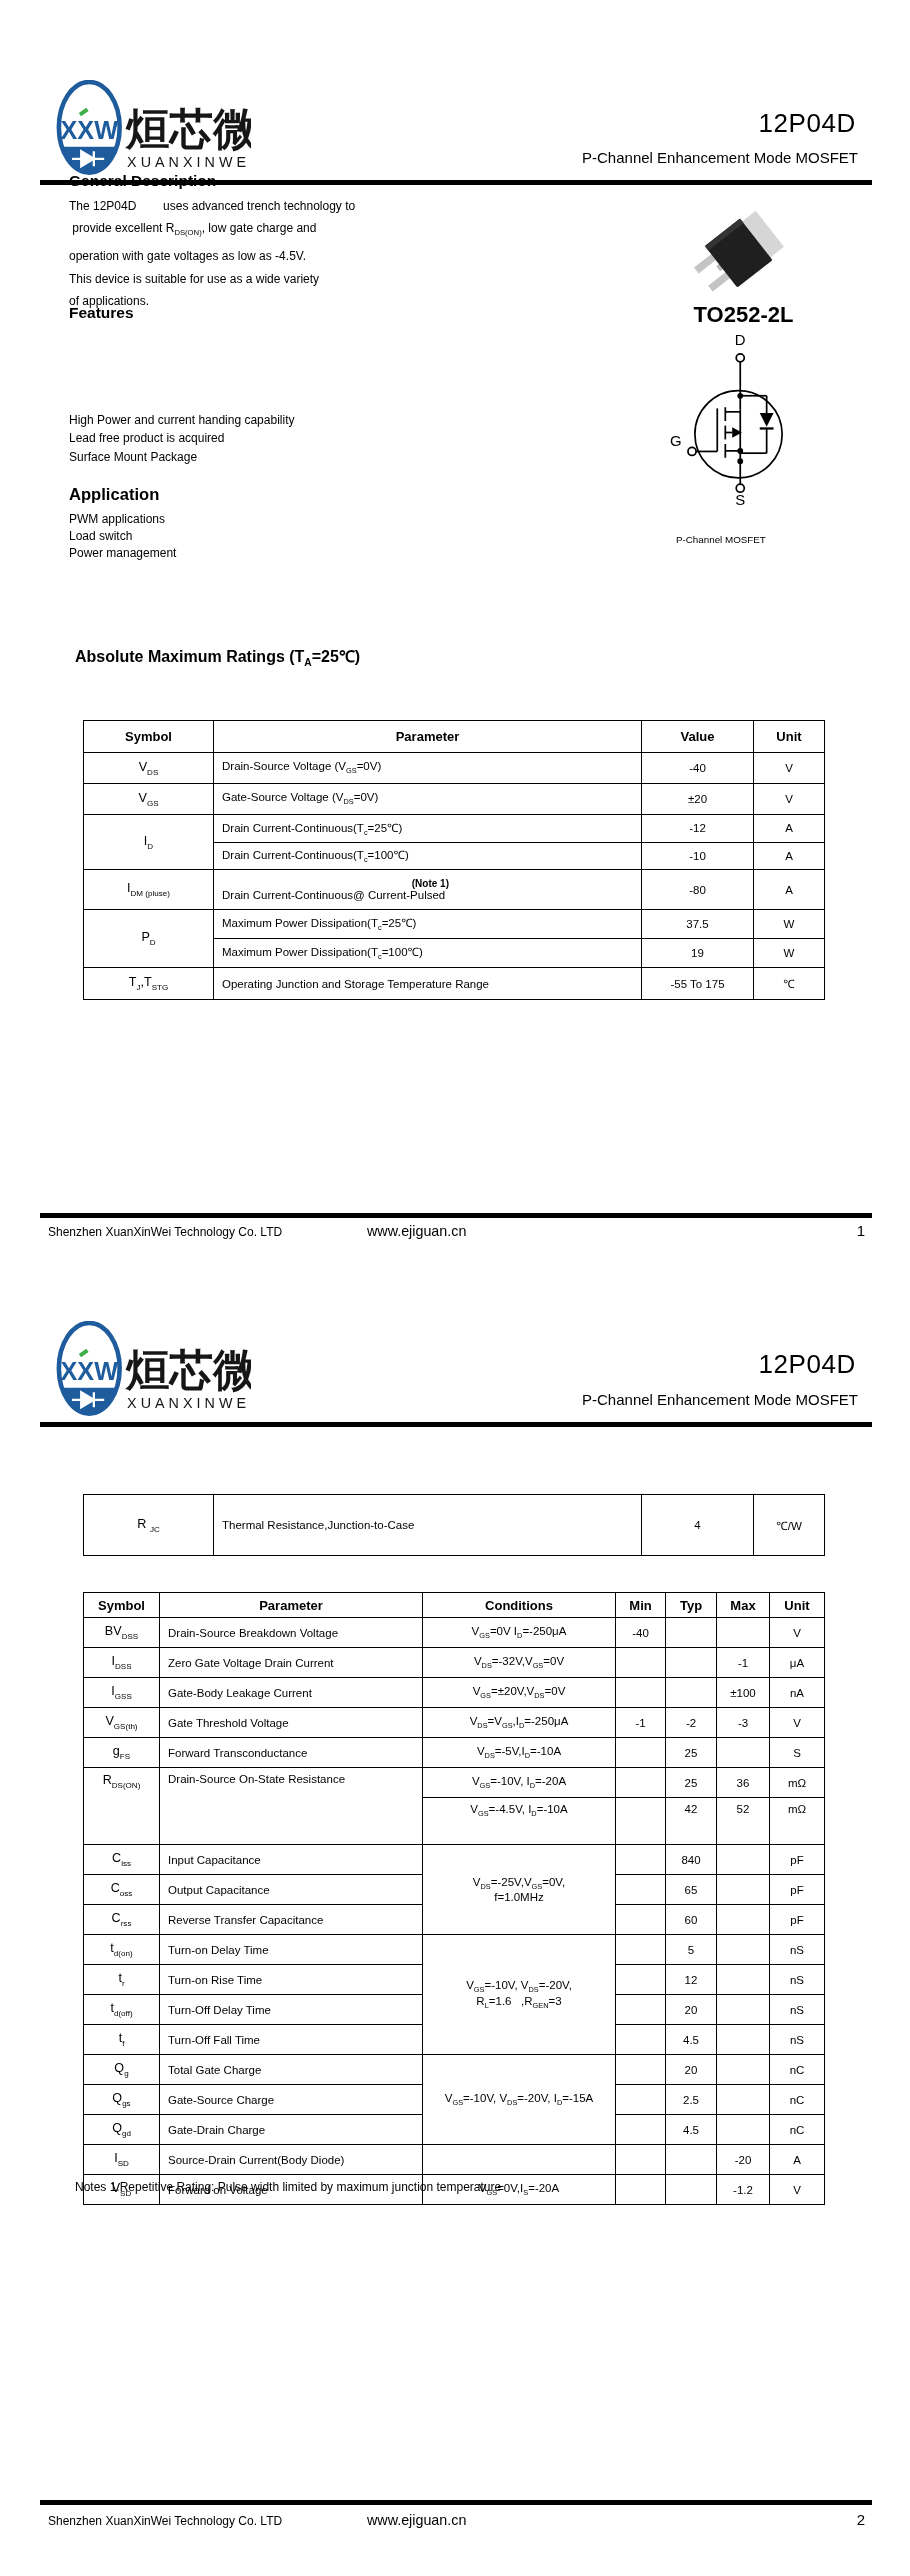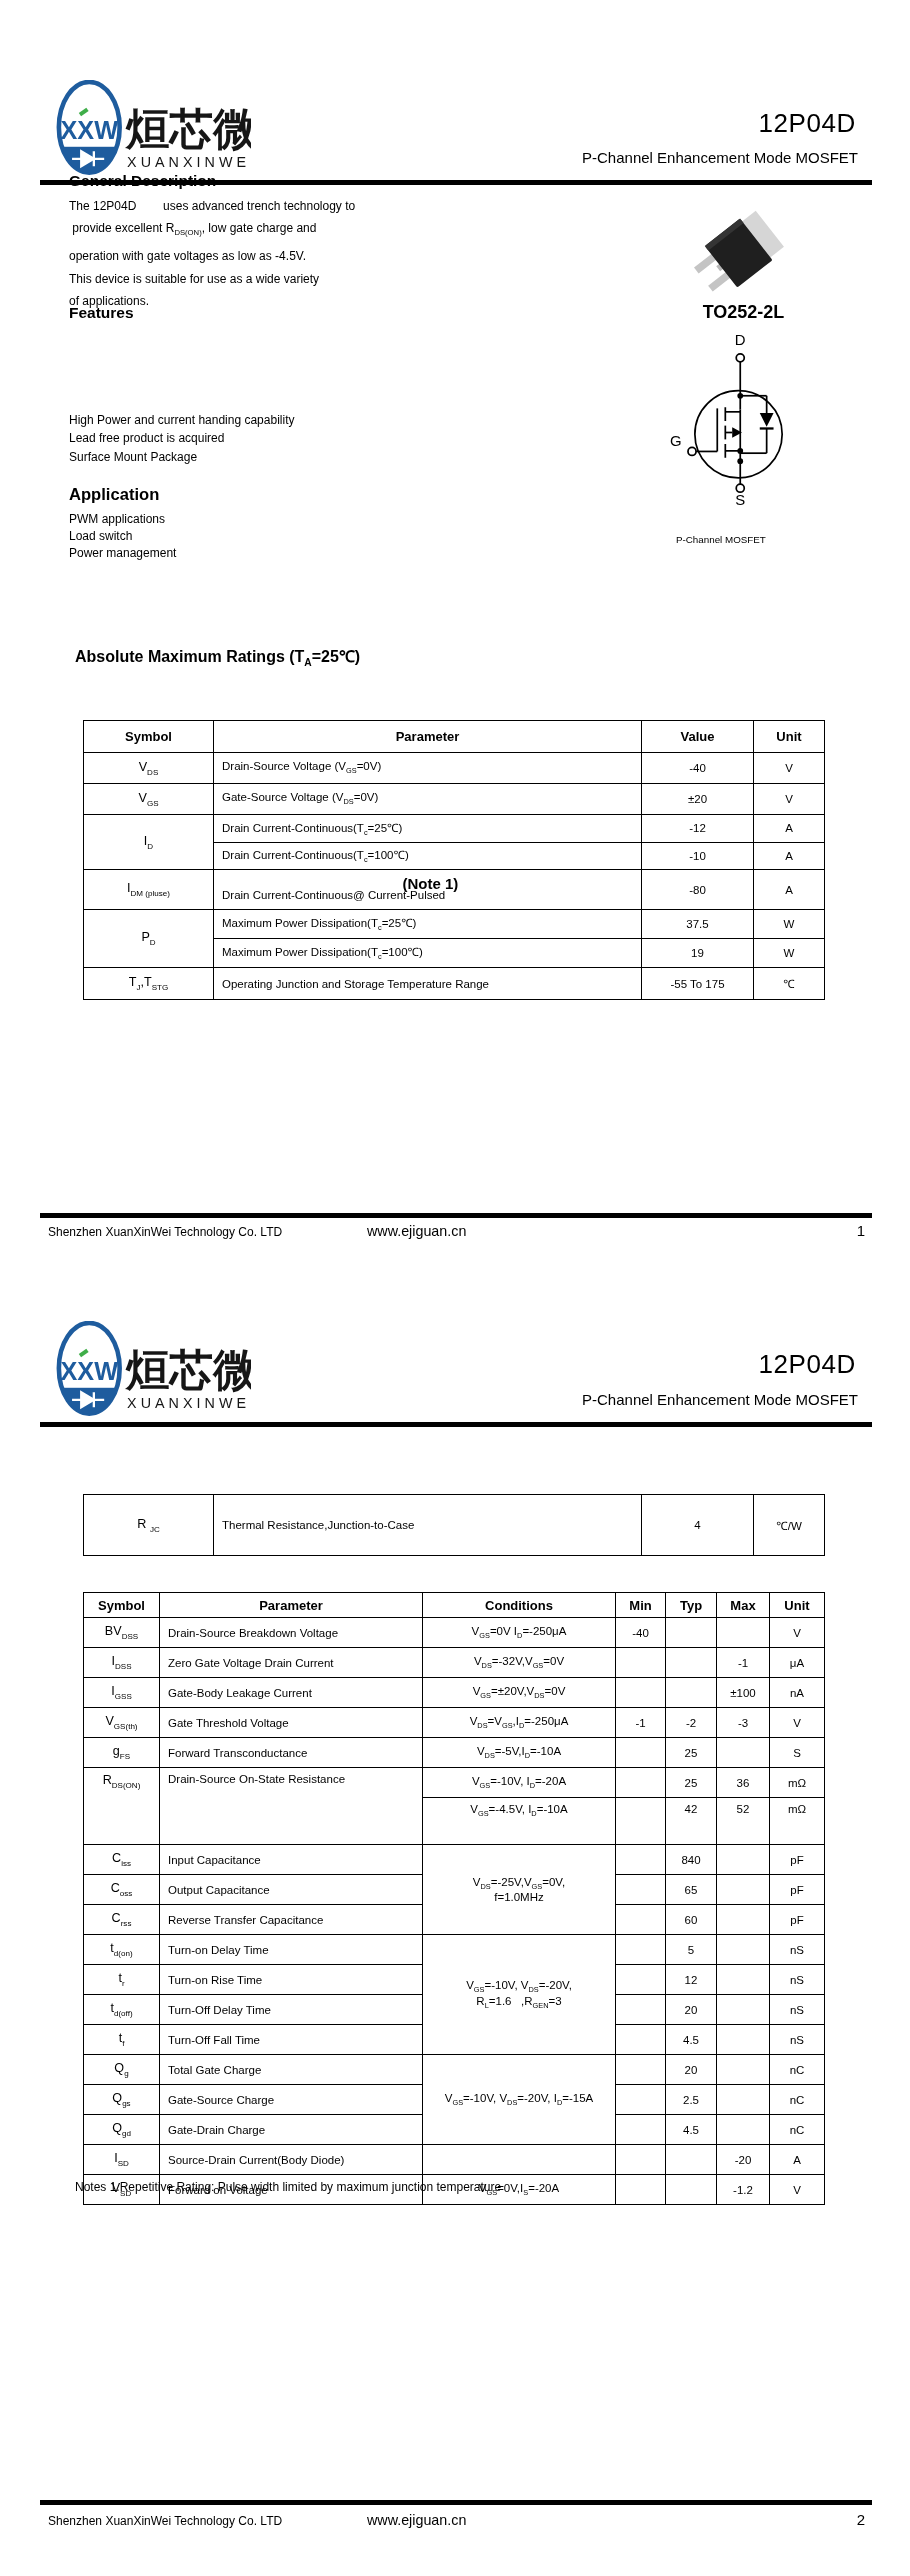--- a/index.html
+++ b/index.html
@@ -18,28 +18,28 @@
   .bodytext{font-size:12px;white-space:pre-wrap;}
   
   table{border-collapse:collapse;table-layout:fixed;width:100%;margin-top:9px;}
   th,td{border:1.1px solid #000;padding:1.1px 2.3px;vertical-align:middle;white-space:pre-wrap;overflow:hidden;}
   table{border:1.7px solid #000;}
   th{font-size:13px;font-weight:bold;text-align:center;}
   .c-symbol{text-align:center;font-size:12.6px;}
   .c-parameter{text-align:left;padding-left:8px;font-size:11.5px;}
   .c-conditions{text-align:center;font-size:11.5px;}
   .c-value,.c-min,.c-typ,.c-max,.c-unit{text-align:center;font-size:11.5px;}
-  .note-line{font-weight:bold;text-align:center;font-size:15px;line-height:11.5px;}
+  .note-line{font-weight:bold;text-align:center;font-size:10px;line-height:11.5px;}
   .valign-top{vertical-align:top;padding-top:4.6px;}
   
   .foot-company{position:absolute;left:48px;font-size:12px;}
   .foot-site{position:absolute;left:367px;font-size:14.3px;}
   .foot-page{position:absolute;right:45px;font-size:15px;}
   .caption{font-size:9.8px;}
-  .to-name{font-size:18px;font-weight:bold;text-align:center;}
+  .to-name{font-size:22px;font-weight:bold;text-align:center;}
 </style>
 </head>
 <body>
 
 <div class="sheet">
 
   <div class="abs" style="left:56px;top:80px;width:195px;height:98px;">
     <svg width="195" height="98" viewBox="0 0 340 170">
       <defs>
           <clipPath id="lg1">

